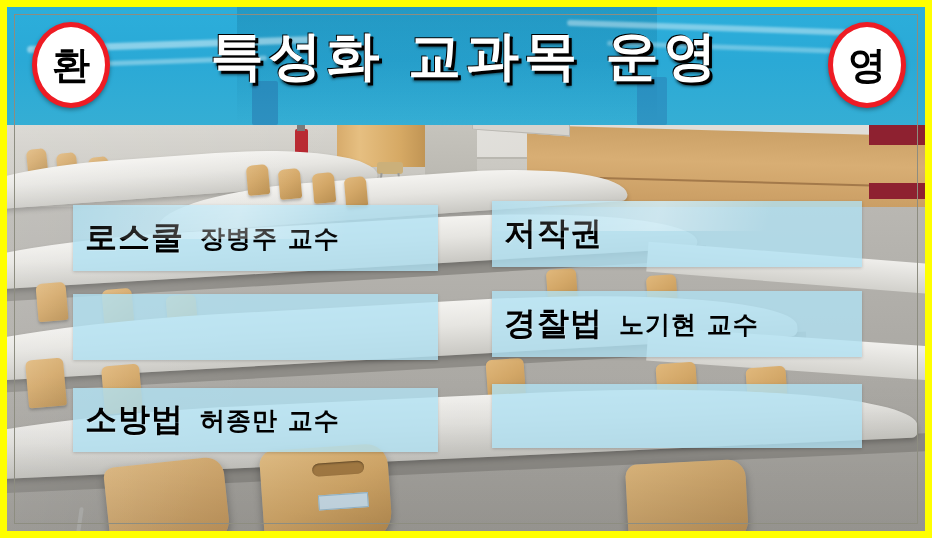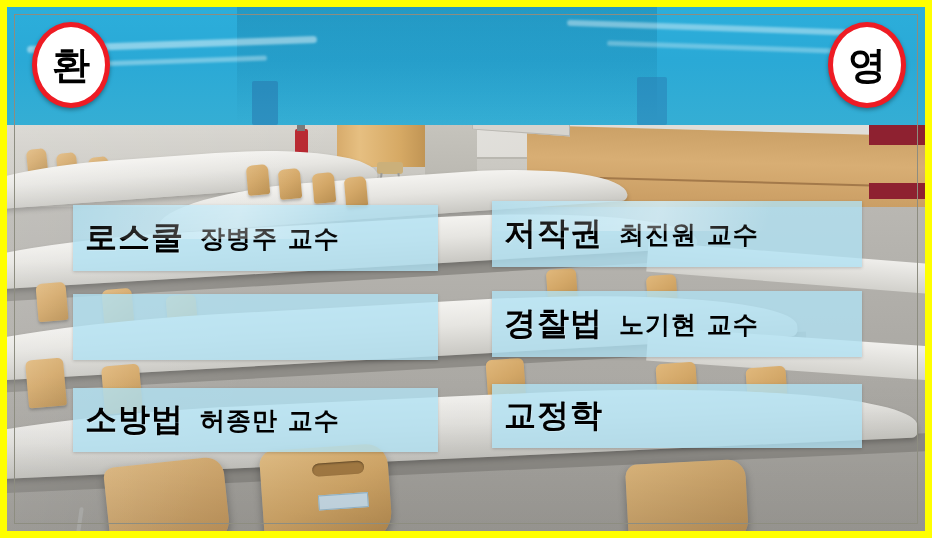--- a/index.html
+++ b/index.html
@@ -257,46 +257,45 @@
   </div>
 
   <div id="header">
     <div class="hdark"></div>
     <div class="hl1"></div>
     <div class="hl2"></div>
     <div class="hl3"></div>
     <div class="hl4"></div>
     <div class="blue-box"></div>
     <div class="blue-box2"></div>
+    <div id="title">특성화 교과목 운영</div>
   </div>
 
   <div class="badge" id="badge-left">환</div>
   <div class="badge" id="badge-right">영</div>
 
 
   <div class="course c0">
     <span class="subject">로스쿨</span>
     <span class="prof">장병주 교수</span>
   </div>
   <div class="course c1">
     <span class="subject">저작권</span>
-    <span class="prof">최진원 교수</span>
   </div>
   <div class="course c2">
   </div>
   <div class="course c4">
     <span class="subject">소방법</span>
     <span class="prof">허종만 교수</span>
   </div>
   <div class="course c3">
     <span class="subject">경찰법</span>
     <span class="prof">노기현 교수</span>
   </div>
   <div class="course c5">
-    <span class="subject">교정학</span>
   </div>
 
   <div class="sheen s1"></div>
   <div class="sheen s2"></div>
 
   <div id="frame">
     <div id="frame-inner"></div>
   </div>
 </div>
 

